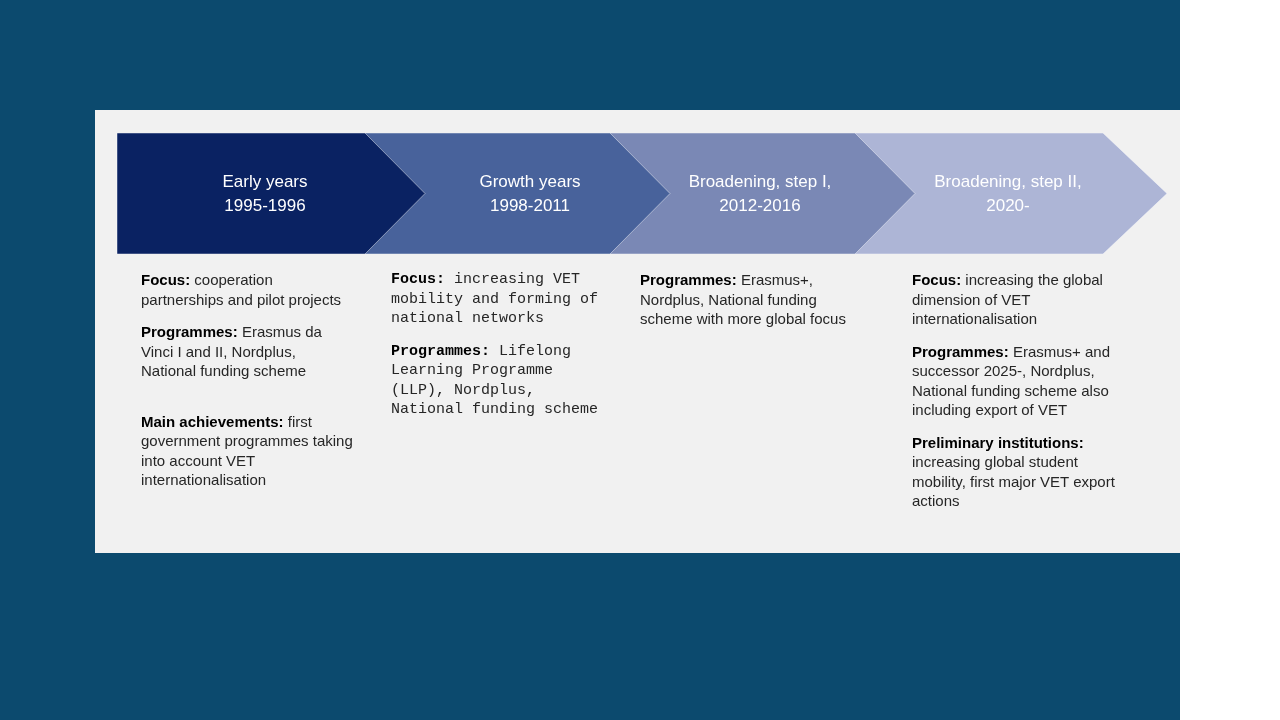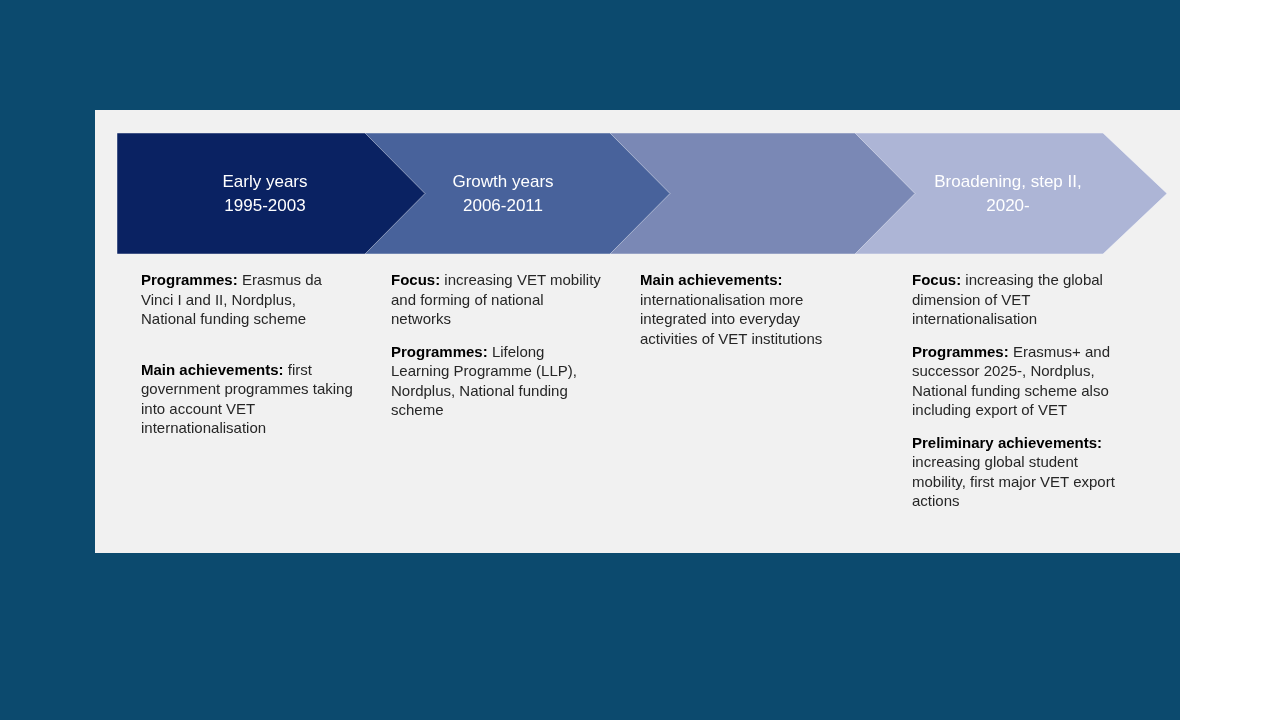--- a/index.html
+++ b/index.html
@@ -62,46 +62,51 @@
     <div class="arrow-band">
       <svg width="1093" height="121" viewBox="0 0 1093 121">
         <polygon points="760,0 1008,0 1072,60.5 1008,121 760,121" stroke="rgba(255,255,255,0.45)" stroke-width="1" fill="#adb5d6"></polygon>
         <polygon points="515,0 760,0 820,60.5 760,121 515,121" stroke="rgba(255,255,255,0.45)" stroke-width="1" fill="#7a88b5"></polygon>
         <polygon points="270,0 515,0 575,60.5 515,121 270,121" stroke="rgba(255,255,255,0.45)" stroke-width="1" fill="#48629b"></polygon>
         <polygon points="22,0 270,0 330,60.5 270,121 22,121" stroke="rgba(255,255,255,0.45)" stroke-width="1" fill="#0a2262"></polygon>
       </svg>
 
       <div class="arrow-label" style="left:22px; width:296px;">
         <div>Early years</div>
-        <div>1995-2003</div>
+        <div>1995-1996</div>
       </div>
-      <div class="arrow-label" style="left:258px; width:300px;">
+      <div class="arrow-label" style="left:285px; width:300px;">
         <div>Growth years</div>
-        <div>2006-2011</div>
+        <div>1998-2011</div>
+      </div>
+      <div class="arrow-label" style="left:515px; width:300px;">
+        <div>Broadening, step I,</div>
+        <div>2012-2016</div>
       </div>
       <div class="arrow-label" style="left:760px; width:306px;">
         <div>Broadening, step II,</div>
         <div>2020-</div>
       </div>
     </div>
 
     <div class="col" style="left:46px;">
+      <p><span class="lbl">Focus:</span> <span>cooperation partnerships and pilot projects</span></p>
       <p><span class="lbl">Programmes:</span> <span>Erasmus da Vinci I and II,  Nordplus, National funding scheme</span></p>
       <p class="push"><span class="lbl">Main achievements:</span> <span>first government  programmes taking into account VET internationalisation</span></p>
     </div>
 
-    <div class="col" style="left:296px;">
+    <div class="col" style="left:296px;font-family:Liberation Mono, monospace;">
       <p><span class="lbl">Focus:</span> <span>increasing VET mobility and forming of national networks</span></p>
       <p><span class="lbl">Programmes:</span> <span>Lifelong Learning Programme (LLP), Nordplus,  National funding scheme</span></p>
     </div>
 
     <div class="col" style="left:545px;">
-      <p><span class="lbl">Main achievements:</span> <span>internationalisation  more integrated into everyday activities of VET institutions</span></p>
+      <p><span class="lbl">Programmes:</span> <span>Erasmus+, Nordplus,  National funding scheme with more global focus</span></p>
     </div>
 
     <div class="col" style="left:817px;">
       <p><span class="lbl">Focus:</span> <span>increasing the global dimension of VET internationalisation</span></p>
       <p><span class="lbl">Programmes:</span> <span>Erasmus+ and successor 2025-, Nordplus,  National funding scheme also including export of VET</span></p>
-      <p><span class="lbl">Preliminary achievements:</span> <span>increasing global student mobility, first major VET export actions</span></p>
+      <p><span class="lbl">Preliminary institutions:</span> <span>increasing global student mobility, first major VET export actions</span></p>
     </div>
 
   </div>
 </div>
 
 </body></html>

